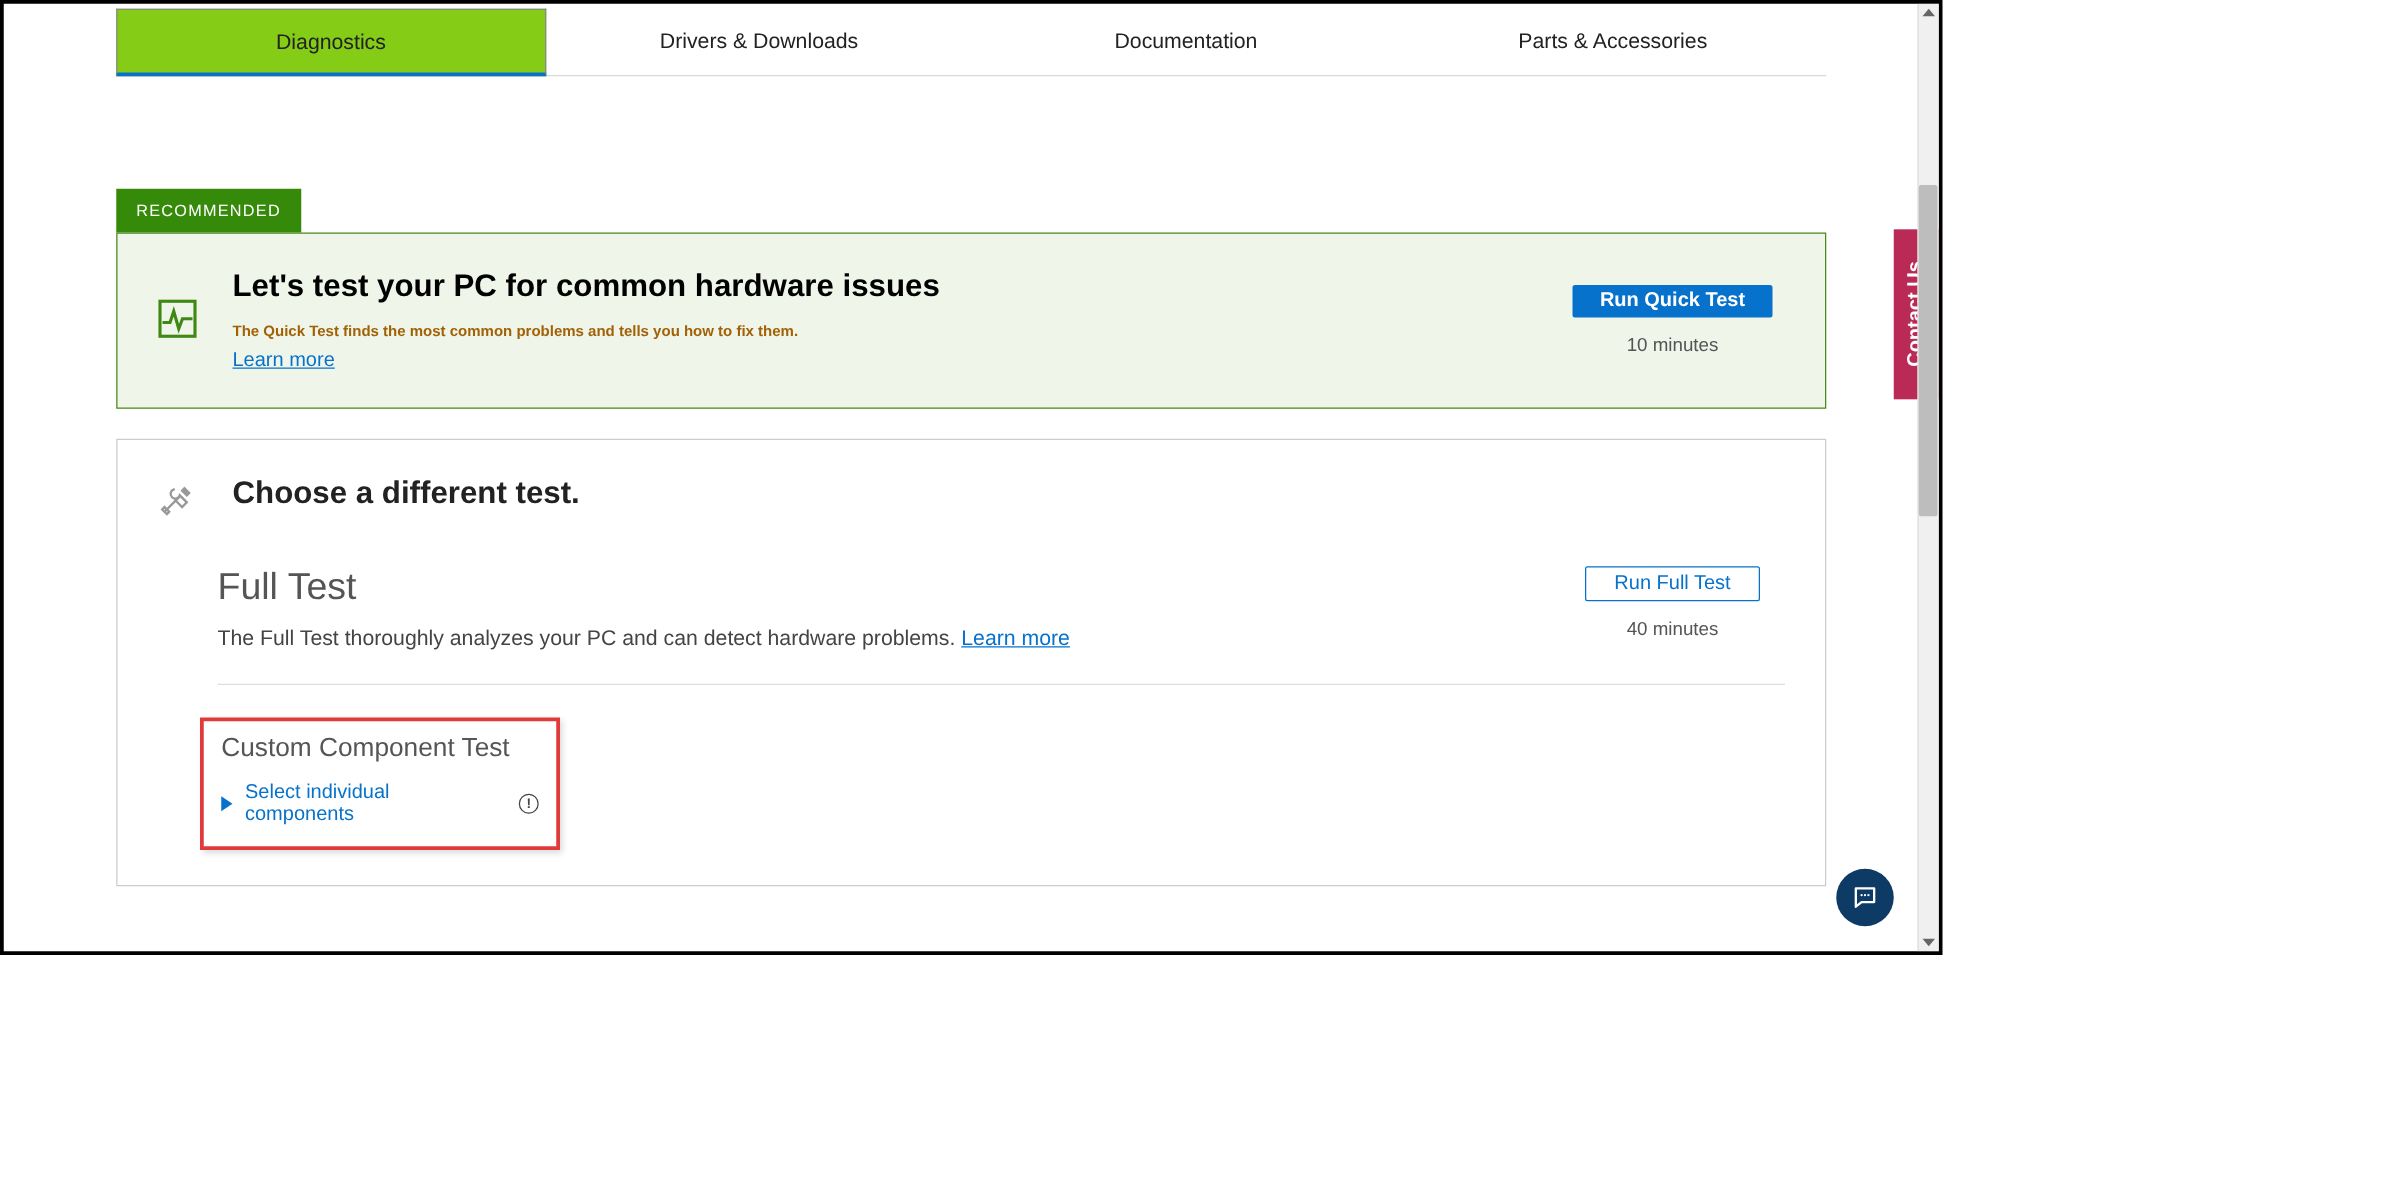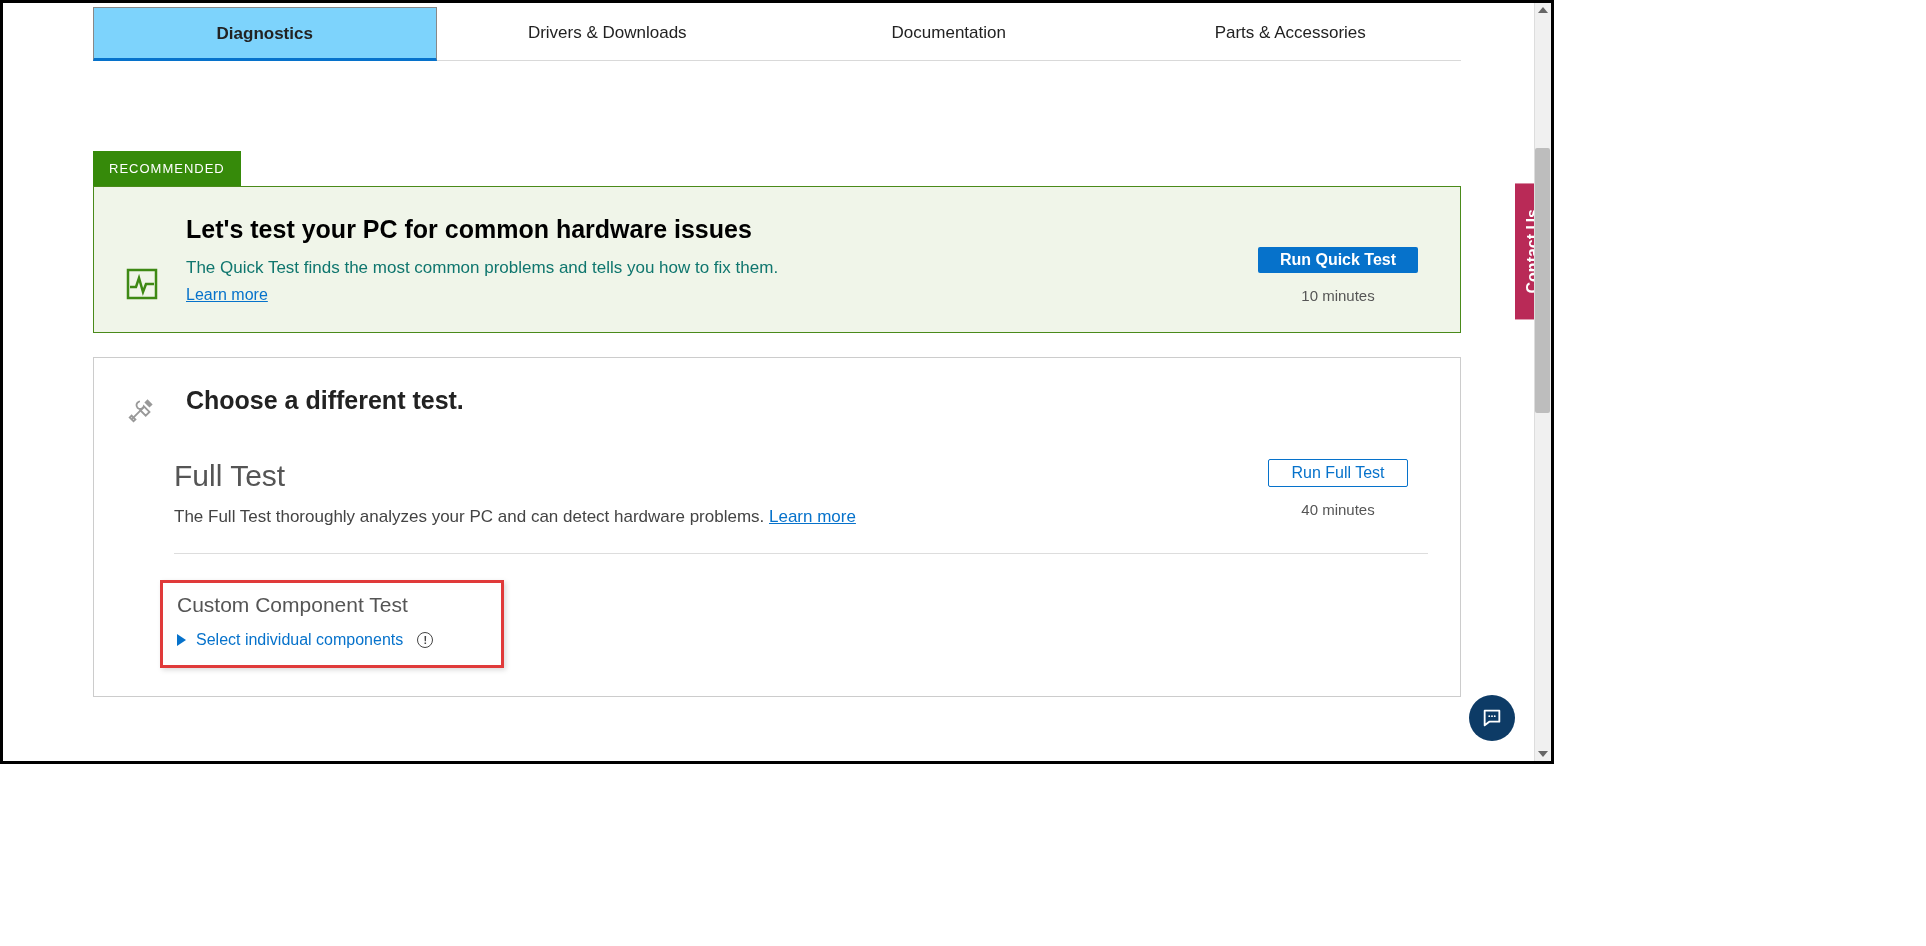--- a/index.html
+++ b/index.html
@@ -23,25 +23,25 @@
   }
   .tab {
     flex: 1;
     text-align: center;
     padding: 16px 10px 14px;
     font-size: 17px;
     color: #222;
     cursor: pointer;
   }
   .tab.active {
-    font-weight: 700;
+    font-weight: 400;
     border: 1px solid #888;
     border-bottom: 3px solid #0672cb;
     margin-bottom: -1px;
-    background: #7dd3fc;
+    background: #84cc16;
   }
   .recommended-label {
     display: inline-block;
     background: #368a0a;
     color: #fff;
     font-weight: 400;
     letter-spacing: 1px;
     font-size: 13px;
     padding: 10px 16px;
     margin-top: 90px;
@@ -51,42 +51,43 @@
     padding: 28px 32px 28px 32px;
     margin-bottom: 24px;
   }
   .card.green {
     border: 1px solid #4a8a1a;
     background: #f0f5e9;
     margin-top: 0;
   }
   .card-flex {
     display: flex;
-    align-items: flex-end;
+    align-items: center;
   }
   .card-icon {
     width: 44px;
     flex-shrink: 0;
     margin-right: 16px;
     margin-top: 2px;
   }
   .card-body { flex: 1; }
   .card-title {
     font-size: 25px;
     font-weight: 700;
     margin-bottom: 14px;
   }
   .card-title.grey {
     color: #222;
     font-weight: 700;
   }
   .card-desc {
-    font-size: 17px;
-    color: #0f766e;
+    font-size: 12px;
+    color: #a16207;
     margin-bottom: 8px;
+    font-weight: bold;
   }
   .link {
     color: #0672cb;
     text-decoration: underline;
     cursor: pointer;
   }
   .link.nounder { text-decoration: none; }
   .card-actions {
     width: 180px;
     flex-shrink: 0;
@@ -157,21 +158,21 @@
     justify-content: center;
     font-size: 11px;
     color: #444;
     font-weight: 700;
     margin-left: 4px;
   }
   .highlight-box {
     border: 3px solid #e03a3a;
     padding: 10px 14px 16px 14px;
     margin-left: 34px;
-    width: 344px;
+    width: 288px;
     box-shadow: 2px 2px 5px rgba(0,0,0,0.15);
   }
   .highlight-box .sub-title { font-size: 21px; }
   .contact-tab {
     position: absolute;
     right: 0;
     top: 180px;
     background: #b92a57;
     color: #fff;
     writing-mode: vertical-rl;

